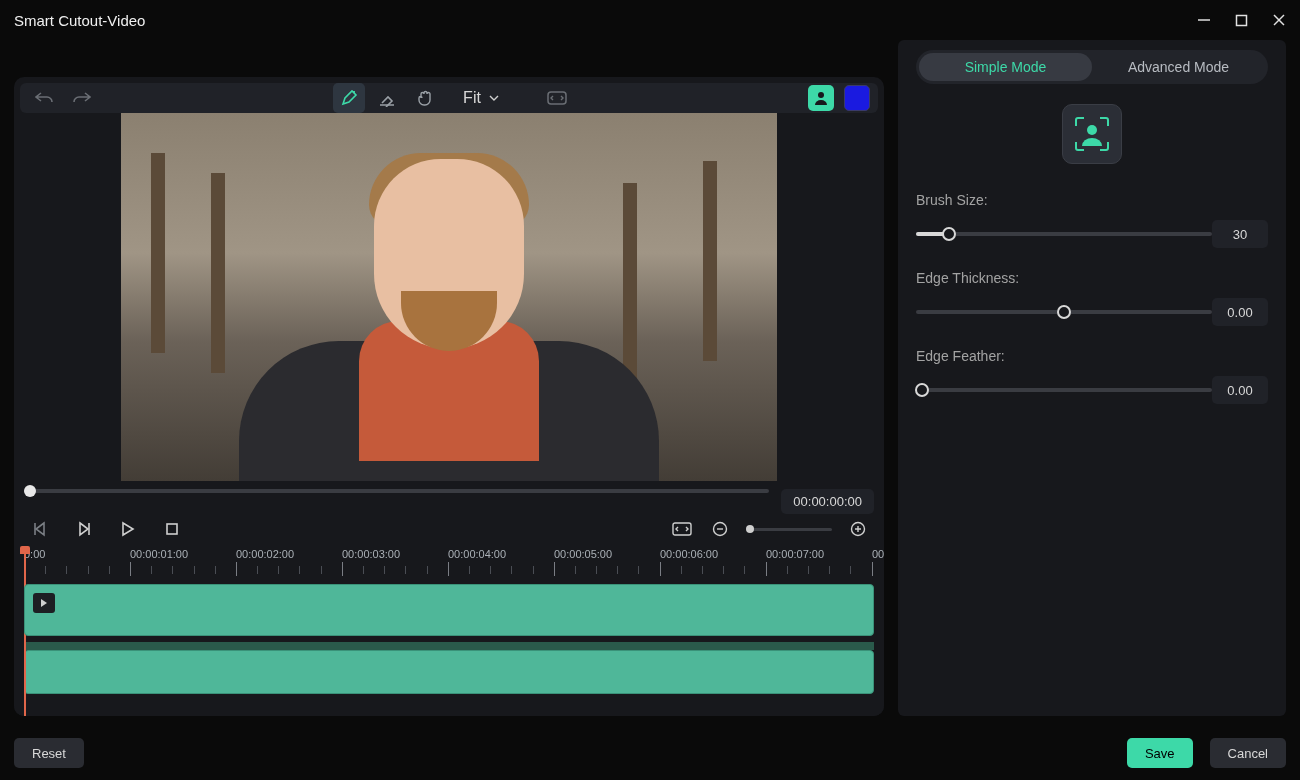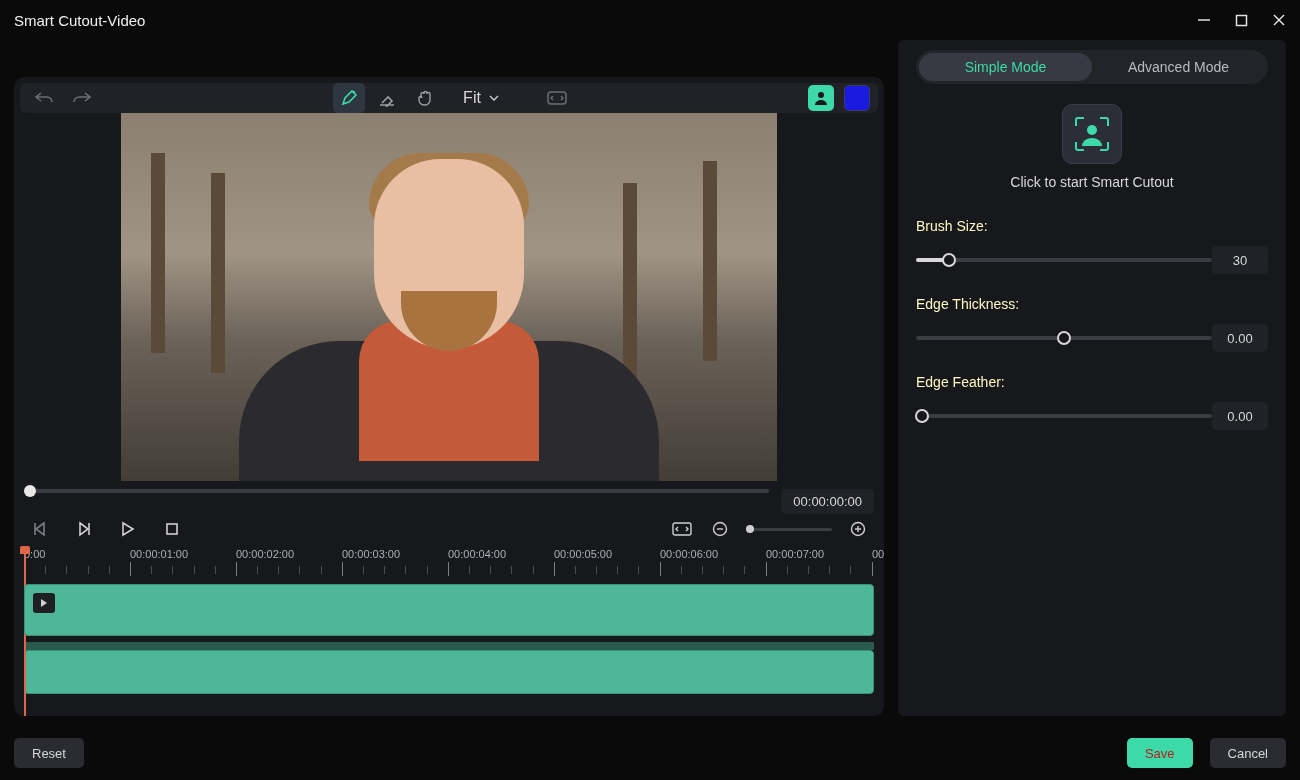--- a/index.html
+++ b/index.html
@@ -157,21 +157,21 @@
 .mode-tabs .tab.active { background:#373a42; color:#3dd9a8; }
 .mode-tabs .tab:not(.active){ color:#b8bcc2; }
 .start-box { text-align:center; margin-bottom:28px; }
 .start-btn {
   width:60px; height:60px; margin:0 auto 10px auto; border-radius:10px;
   background:#2b2e36; border:1px solid #3a3d45; display:flex;
   align-items:center; justify-content:center; cursor:pointer;
 }
 .start-label { font-size:14px; color:#d8d8d8; }
 .param { margin-bottom:22px; }
-.param-label { font-size:14px; color:#fef9c3; margin-bottom:12px; }
+.param-label { font-size:14px; color:#a3a3a3; margin-bottom:12px; }
 .param-row { display:flex; align-items:center; }
 .slider {
   flex:1; height:4px; background:#3a3c42; border-radius:2px; position:relative;
 }
 .slider .fill { position:absolute; left:0; top:0; height:4px; background:#d8d8d8; border-radius:2px;}
 .slider .knob {
   position:absolute; top:-5px; width:14px; height:14px; border-radius:50%;
   background:#17181c; border:2px solid #d8d8d8;
 }
 .value-box {
@@ -181,21 +181,21 @@
 
 .footer {
   position:absolute; left:14px; right:14px; bottom:12px;
   display:flex; align-items:center;text-align:right;
 }
 .btn {
   height:30px; padding:0 18px; border-radius:5px; font-size:13px;
   display:flex; align-items:center; cursor:pointer;
 }
 .btn-reset { background:#2a2c32; color:#d8d8d8; }
-.btn-save { background:#3dd9a8; color:#b91c1c; margin-left:auto; }
+.btn-save { background:#3dd9a8; color:#000000; margin-left:auto; }
 .btn-cancel { background:#2a2c32; color:#d8d8d8; margin-left:17px; }
 svg { display:block; }
 </style>
 </head>
 <body>
 
 <div class="titlebar">
   <div class="title">Smart Cutout-Video</div>
   <div class="window-controls">
     <span>
@@ -433,21 +433,20 @@
     </div>
 
     <div class="start-box">
       <div class="start-btn">
         <svg width="40" height="40" viewBox="0 0 40 40">
           <path d="M4 12 V6 a2 2 0 0 1 2 -2 H12 M28 4 H34 a2 2 0 0 1 2 2 V12 M36 28 V34 a2 2 0 0 1 -2 2 H28 M12 36 H6 a2 2 0 0 1 -2 -2 V28" fill="none" stroke="#3dd9a8" stroke-width="2"></path>
           <circle cx="20" cy="16" r="5" fill="#3dd9a8"></circle>
           <path d="M10 32 a10 8 0 0 1 20 0 Z" fill="#3dd9a8"></path>
         </svg>
       </div>
-      <div class="start-label">Click to start Smart Cutout</div>
     </div>
 
     <div class="param">
       <div class="param-label">Brush Size:</div>
       <div class="param-row">
         <div class="slider">
           <div class="fill" style="width:11%"></div>
           <div class="knob" style="left:calc(11% - 7px)"></div>
         </div>
         <div class="value-box">30</div>

